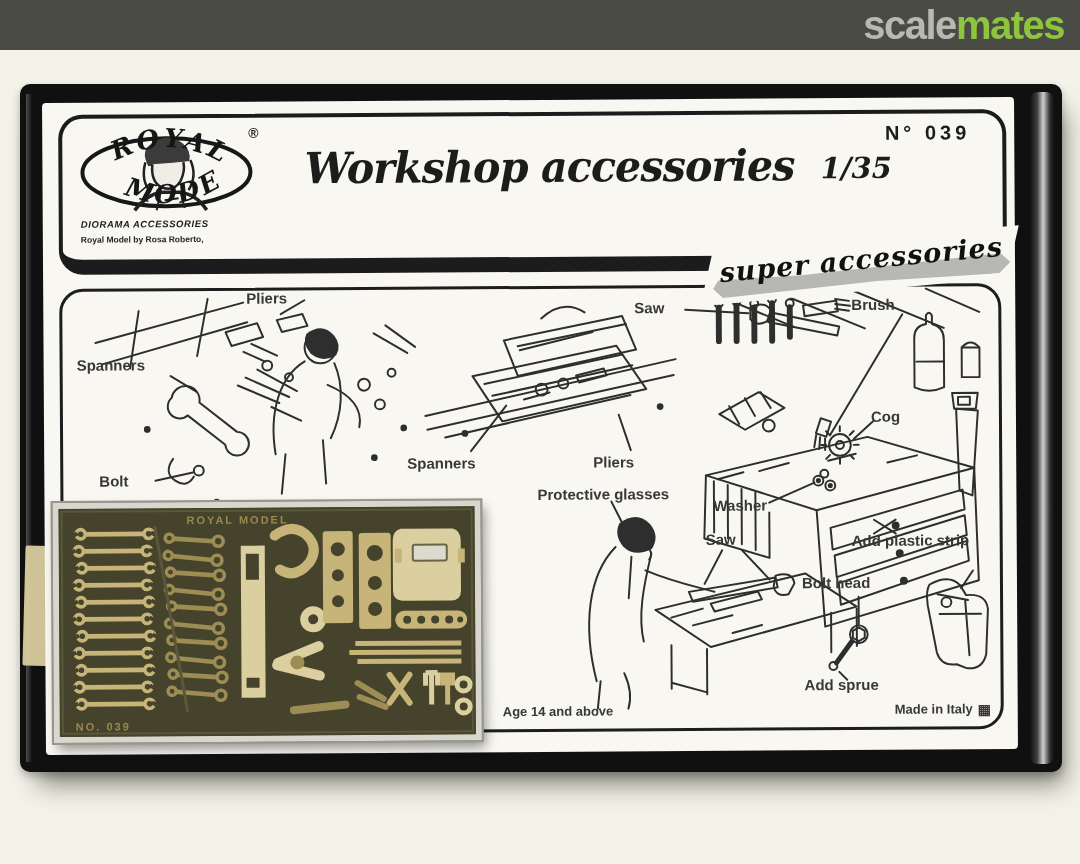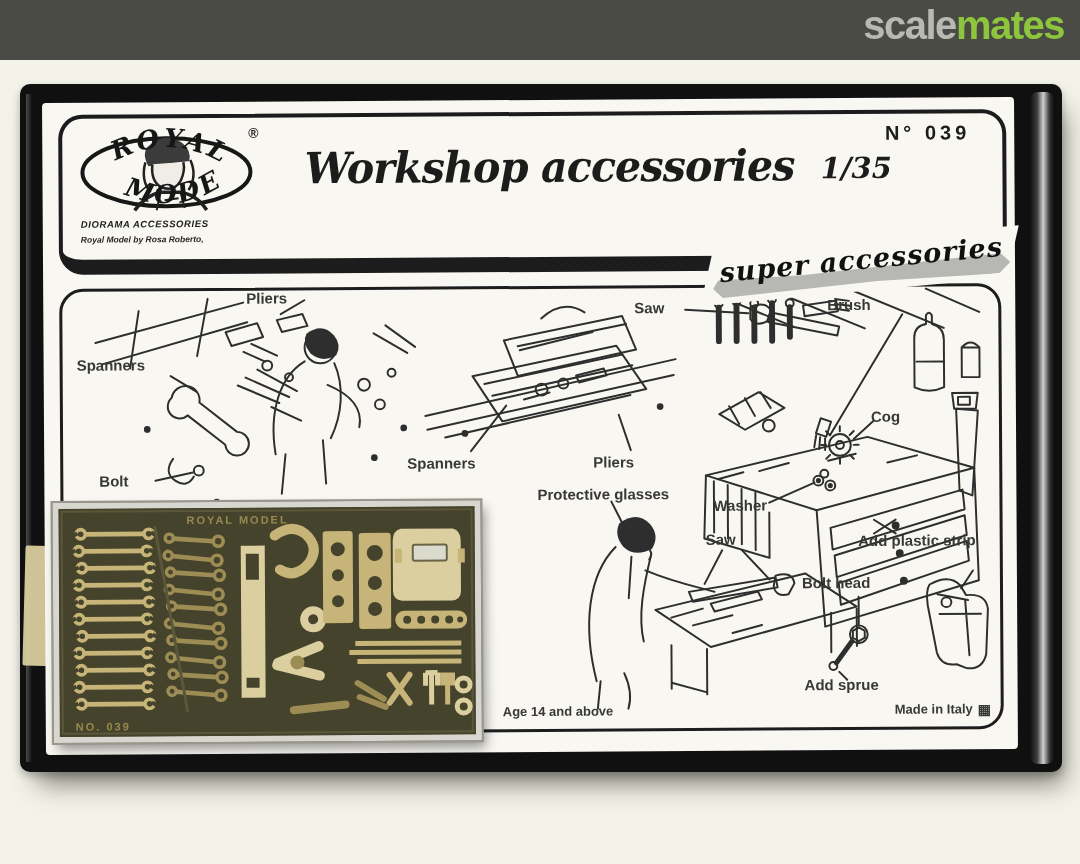--- a/index.html
+++ b/index.html
@@ -8,21 +8,21 @@
     --sketch:#2e2e2e; --brush_gray:#b7b7b4; --fret_bg:#45432b;
     --brass:#c6b478; --brass_light:#dccf9f; --brass_dark:#9d8d55;
     --tape:#ddd3a2; --photo_border:#d8d7cf;
   }
   *{margin:0;padding:0;box-sizing:border-box;}
   html,body{width:1080px;height:864px;overflow:hidden;}
   body{font-family:"Liberation Sans",sans-serif;background:var(--page_bg,#f4f3ea);}
   .page{position:relative;width:1080px;height:864px;background:var(--page_bg,#f4f3ea);}
 
   
-  .topbar{position:absolute;left:0;top:0;width:1080px;height:60px;background:var(--topbar,#4b4b46);}
+  .topbar{position:absolute;left:0;top:0;width:1080px;height:50px;background:var(--topbar,#4b4b46);}
   .smlogo{position:absolute;right:16px;top:0;height:50px;line-height:50px;
     font-size:40px;font-weight:700;letter-spacing:-1.5px;font-family:"Liberation Sans",sans-serif;}
   .smlogo .p1{color:var(--brand_gray,#b9b9b3);}
   .smlogo .p2{color:var(--brand_green,#8dc63d);}
 
   
   .boxphoto{position:absolute;left:20px;top:84px;width:1042px;height:688px;
     background:var(--frame,#101010);border-radius:10px;
     box-shadow:10px 20px 26px -8px rgba(40,40,30,.55), 0 4px 8px rgba(0,0,0,.25);}
   .edge-highlight{position:absolute;top:8px;bottom:8px;right:8px;width:24px;border-radius:8px;
@@ -35,21 +35,21 @@
   .label{position:absolute;left:24px;top:16px;width:972px;height:652px;background:var(--label_bg,#f8f7f2);
     border-radius:4px;transform:rotate(-0.35deg);z-index:3;}
 
   
   .header-card{position:absolute;left:16px;right:8px;top:12px;height:160px;
     border:4px solid var(--ink,#1c1c1c);border-bottom-width:15px;border-radius:24px;}
   .logo-block{position:absolute;left:10px;top:2px;width:200px;}
   .logo-oval{display:block;}
   .logo-subtitle{font-size:9.5px;font-weight:700;font-style:italic;letter-spacing:.6px;
     color:var(--ink,#1c1c1c);margin:-6px 0 0 8px;}
-  .address{margin:5px 0 0 8px;font-size:8.5px;font-weight:700;line-height:1.4;color:#262626;font-style:italic;}
+  .address{margin:5px 0 0 8px;font-size:8.5px;font-weight:700;line-height:1.4;color:#262626;}
   .title-block{position:absolute;left:232px;top:26px;width:600px;white-space:nowrap;
     color:var(--ink,#1c1c1c);}
   .title{font-family:"DejaVu Serif",serif;font-style:italic;font-weight:700;font-size:43px;
     letter-spacing:-1px;display:inline-block;transform:scaleX(.96);}
   .scale-txt{font-family:"DejaVu Serif",serif;font-style:italic;font-weight:700;font-size:29px;
     margin-left:16px;vertical-align:2px;text-align:center;}
   .item-number{position:absolute;right:32px;top:8px;font-size:20px;font-weight:700;
     letter-spacing:4px;color:var(--ink,#1c1c1c);margin-left:14px;}
   .tagline{position:absolute;right:0px;bottom:-20px;transform:rotate(-5deg);z-index:6;}
   .tagline::before{content:"";position:absolute;left:-14px;right:-10px;top:-4px;bottom:-16px;
@@ -57,21 +57,21 @@
   .brush{position:absolute;left:-8px;right:-6px;bottom:-11px;height:20px;background:var(--brush_gray,#b7b7b4);
     clip-path:polygon(0 45%,2% 5%,30% 18%,97% 0,100% 50%,96% 100%,55% 82%,3% 95%);}
   .tagline-text{position:relative;font-family:"DejaVu Serif",serif;font-style:italic;font-weight:700;
     font-size:27px;letter-spacing:1px;color:#111;}
 
   
   .illus-card{position:absolute;left:16px;right:14px;top:186px;height:446px;
     border:3px solid #1d1d1d;border-radius:24px;}
   .scene-svg{position:absolute;left:0;top:0;width:100%;height:100%;}
   .ilabel{position:absolute;font-size:15px;font-weight:700;color:#383838;line-height:1.05;white-space:nowrap;}
-  .ilabel.wrap{white-space:normal;text-align:right;}
+  .ilabel.wrap{white-space:normal;text-align:left;}
   .made-glyph{display:inline-block;font-size:14px;margin-left:5px;vertical-align:-1px;color:#383838;}
 
   
   .fret{position:absolute;left:8px;top:400px;width:428px;height:240px;
     background:var(--fret_bg,#45432b);border:6px solid var(--photo_border,#d8d7cf);
     box-shadow:0 0 0 2px #98978e, 4px 7px 12px rgba(0,0,0,.4);z-index:5;}
   .fret svg{display:block;}
   .brass{fill:var(--brass,#c6b478);}
   .brassl{fill:var(--brass_light,#dccf9f);}
   .brassd{fill:var(--brass_dark,#9d8d55);}
@@ -279,21 +279,21 @@
               <path d="M870,312 l31,6 M872,332 h42 M898,318 l4,56"></path>
               <circle cx="879" cy="320" r="5"></circle>
             </g>
           </g>
         </svg>
 
         <span class="ilabel" style="left:184px;top:0px">Pliers</span>
         <span class="ilabel" style="left:14px;top:66px">Spanners</span>
         <span class="ilabel" style="left:36px;top:182px">Bolt</span>
         <span class="ilabel" style="left:572px;top:12px">Saw</span>
-        <span class="ilabel" style="left:765px;top:10px">Brush</span>
+        <span class="ilabel" style="left:789px;top:10px">Brush</span>
         <span class="ilabel" style="left:808px;top:122px">Cog</span>
         <span class="ilabel" style="left:344px;top:166px">Spanners</span>
         <span class="ilabel" style="left:530px;top:166px">Pliers</span>
         <span class="ilabel" style="left:474px;top:198px">Protective glasses</span>
         <span class="ilabel" style="left:650px;top:210px">Washer</span>
         <span class="ilabel" style="left:642px;top:244px">Saw</span>
         <span class="ilabel" style="left:738px;top:288px">Bolt head</span>
         <span class="ilabel wrap" style="left:788px;top:246px;width:124px">Add plastic strip</span>
         <span class="ilabel" style="left:740px;top:390px">Add sprue</span>
 

